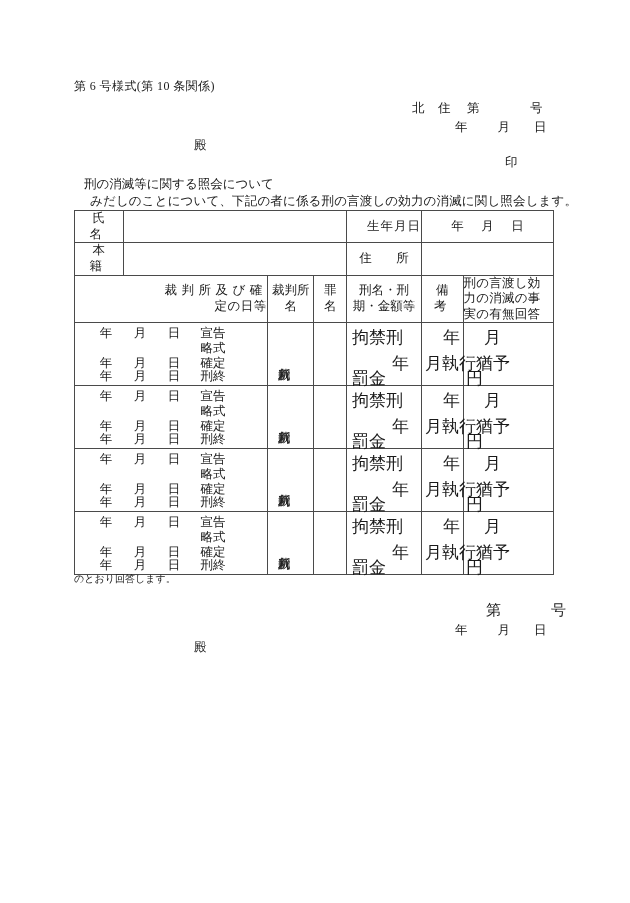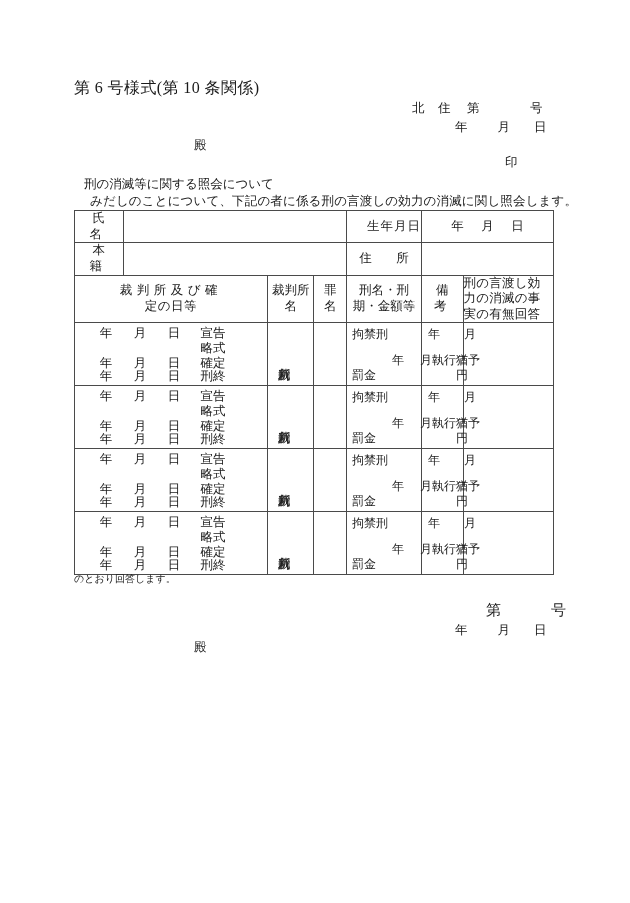--- a/index.html
+++ b/index.html
@@ -18,21 +18,21 @@
   .page {
     position: absolute;
     inset: 0;
   }
 
   
   .form-no {
     position: absolute;
     left: 74px;
     top: 78px;
-    font-size: 16px;
+    font-size: 12px;
     letter-spacing: 0.4px;
     white-space: nowrap;
   }
 
   
   .hdr-doc-no {
     position: absolute;
     left: 412px;
     top: 100px;
     font-size: 12.5px;
@@ -121,21 +121,21 @@
     text-align: center;
   }
 
   
   .ch {
     text-align: center;
     padding: 3px 3px;
     height: 40px;
   }
   .ch-left {
-    text-align: center;
+    text-align: right;
     padding: 3px 6px;
     line-height: 1.35;
     margin-left: 12px;
   }
   .ch-left .l1 { letter-spacing: 4.5px; }
   .ch-left .l2 { letter-spacing: 0.5px; }
   .ch-ans {
     text-align: left;
     padding: 2px 4px 2px 5px;
     line-height: 1.3;
@@ -204,21 +204,21 @@
 
   .pen-cell {
     position: relative;
     height: 62px;
     padding: 0;
   }
   .pen-line {
     position: absolute;
     left: 0; right: 0;
     white-space: nowrap;
-    font-size: 12px;
+    font-size: 17px;
   }
   .pl-1 { top: 4px; left: 5px; }
   .pl-2 { top: 30px; left: 5px; }
   .pl-3 { top: 45px; left: 5px; }
 
   
   .ans-line1 {
     position: absolute;
     left: 104px;
     top: 554px;

